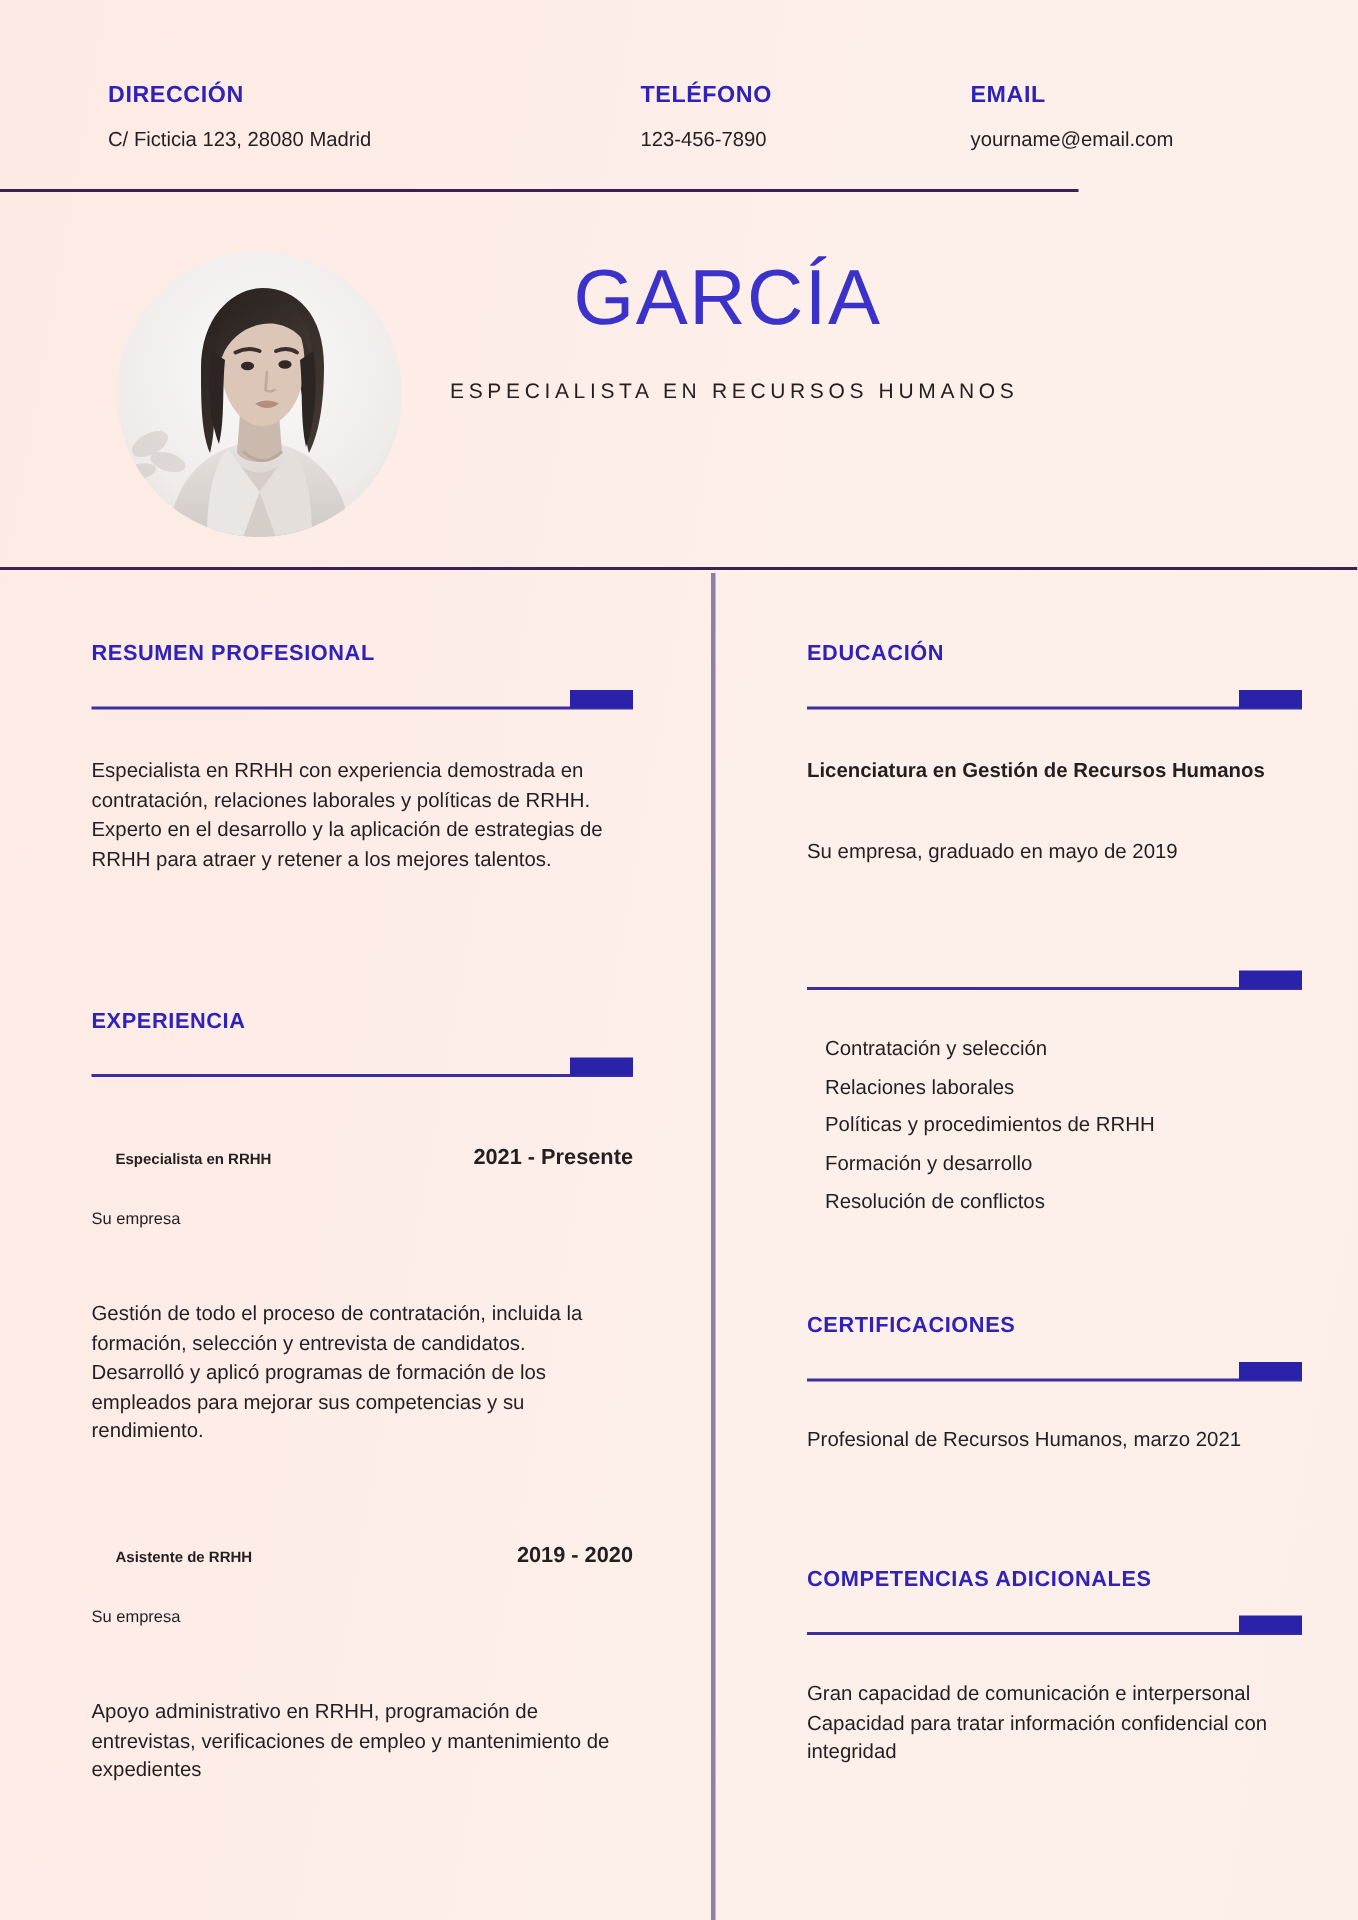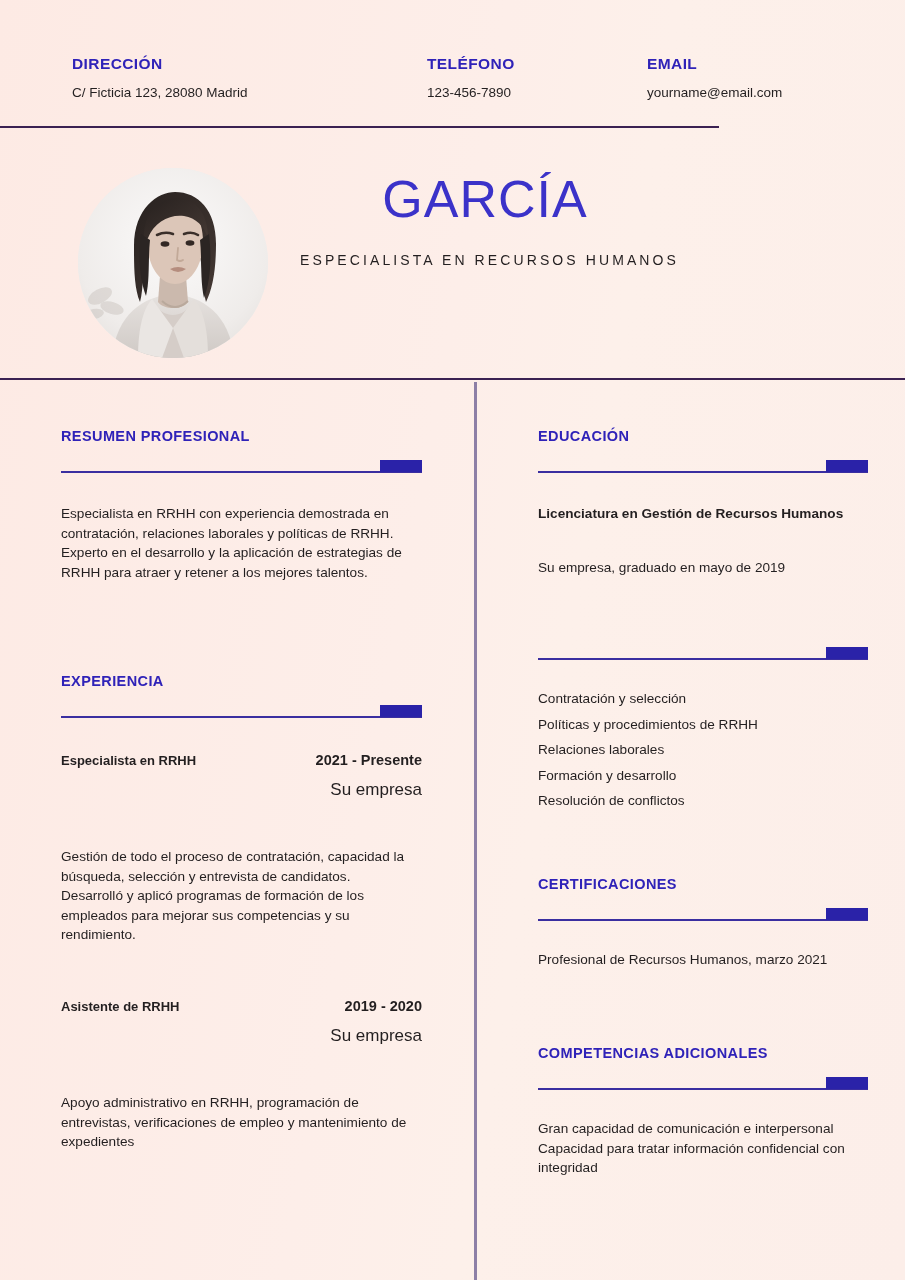--- a/index.html
+++ b/index.html
@@ -163,46 +163,45 @@
     margin: 0;
   }
 
   .entry-head {
     display: flex;
     justify-content: space-between;
     align-items: baseline;
   }
   .entry-title {
     color: #231f20;
-    font-size: 13px;
-    font-weight: bold;
-    margin: 0;
+    font-size: 10px;
+    font-weight: bold;
+    margin: 16px;
   }
   .entry-date {
     color: #231f20;
     font-size: 14.5px;
     font-weight: bold;
     margin: 0;
     white-space: nowrap;
   }
   .entry-org {
     color: #231f20;
-    font-size: 17px;
+    font-size: 11px;
     margin: 12px 0 0 0;
-    text-align: right;
   }
   .entry-desc {
     color: #231f20;
     font-size: 13.6px;
     line-height: 19.6px;
     margin: 0;
   }
   .list-plain {
     list-style: none;
-    margin: 0;
+    margin: 12px;
     padding: 0;
   }
   .list-plain li {
     color: #231f20;
     font-size: 13.6px;
     line-height: 25.5px;
   }
   .edu-degree {
     color: #231f20;
     font-size: 13.6px;
@@ -350,21 +349,21 @@
         <div class="thin"></div>
         <div class="block"></div>
       </div>
 
       <div id="job-0">
         <div class="entry-head">
           <p class="entry-title">Especialista en RRHH</p>
           <p class="entry-date">2021 - Presente</p>
         </div>
         <p class="entry-org">Su empresa</p>
-        <p class="entry-desc" id="job-0-desc">Gestión de todo el proceso de contratación, capacidad la búsqueda, selección y entrevista de candidatos.</p>
+        <p class="entry-desc" id="job-0-desc">Gestión de todo el proceso de contratación, incluida la formación, selección y entrevista de candidatos.</p>
         <p class="entry-desc">Desarrolló y aplicó programas de formación de los empleados para mejorar sus competencias y su rendimiento.</p>
       </div>
 
       <div id="job-1">
         <div class="entry-head">
           <p class="entry-title">Asistente de RRHH</p>
           <p class="entry-date">2019 - 2020</p>
         </div>
         <p class="entry-org">Su empresa</p>
         <p class="entry-desc" id="job-1-desc">Apoyo administrativo en RRHH, programación de entrevistas, verificaciones de empleo y mantenimiento de expedientes</p>
@@ -386,22 +385,22 @@
       <p class="body-text" id="edu-0-org">Su empresa, graduado en mayo de 2019</p>
     </div>
 
     <div class="section" id="sec-habilidades">
       <div class="rule">
         <div class="thin"></div>
         <div class="block"></div>
       </div>
       <ul class="list-plain" id="skills-list">
         <li>Contratación y selección</li>
+        <li>Relaciones laborales</li>
         <li>Políticas y procedimientos de RRHH</li>
-        <li>Relaciones laborales</li>
         <li>Formación y desarrollo</li>
         <li>Resolución de conflictos</li>
       </ul>
     </div>
 
     <div class="section" id="sec-certificaciones">
       <h2 class="section-title">CERTIFICACIONES</h2>
       <div class="rule">
         <div class="thin"></div>
         <div class="block"></div>

